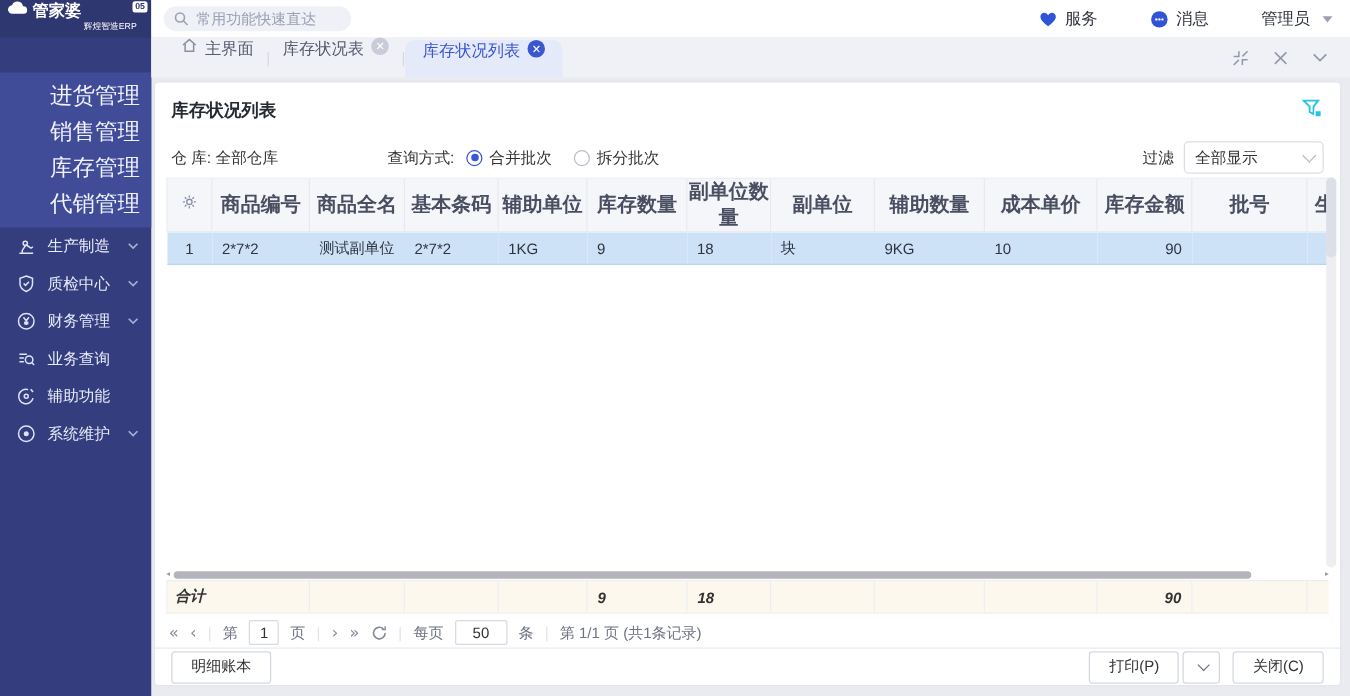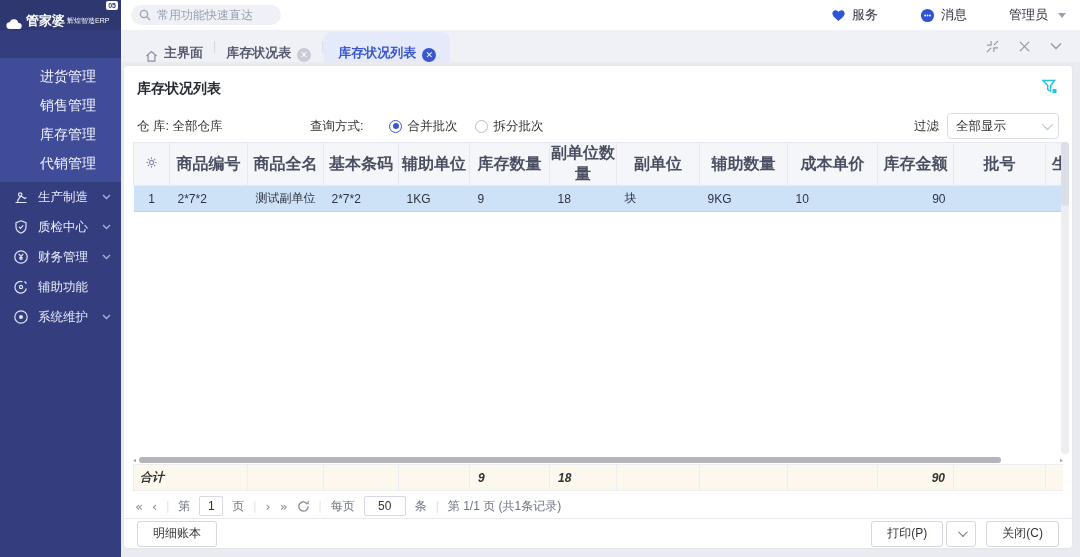--- a/index.html
+++ b/index.html
@@ -2,61 +2,61 @@
 <html><head>
 <meta charset="utf-8">
 <style>
   * { margin:0; padding:0; box-sizing:border-box; }
   html,body { background:#dfe1e8; }
   body { font-family:"Liberation Sans","DejaVu Sans",sans-serif; }
   .app { position:relative; width:1080px; height:557px; background:#e9ebf1; overflow:hidden; font-size:12px; color:#333; }
 
   
   .sidebar { position:absolute; left:0; top:0; width:121px; height:557px; background:#343e7e; color:#e9ecfa; }
-  .logo { height:30px; background:#2e3770; display:flex; align-items:flex-end; padding:0 4px 0 6px; position:relative; }
+  .logo { height:30px; background:#2e3770; display:flex; align-items:flex-start; padding:0 4px 0 6px; position:relative; }
   .logo-cloud { flex:none; margin-right:3px; }
   .logo-name { font-size:13px; font-weight:bold; color:#fff; letter-spacing:0; white-space:nowrap; }
   .logo-sub { font-size:7px; color:#fff; white-space:nowrap; margin-left:2px; align-self:flex-end; margin-bottom:4px; }
   .logo-badge { position:absolute; top:1px; right:3px; background:#fff; color:#2e3770; font-size:7px; font-weight:bold; padding:0 2px; border-radius:2px; line-height:9px; }
   .nav { margin-top:28px; }
   .nav-item { height:30px; display:flex; align-items:center; padding:0 10px 0 13px; font-size:12.5px; cursor:default; }
   .nav-item .lbl { margin-left:9px; }
   .nav-item .chev { margin-left:auto; opacity:.75; }
   .nav-sub { background:#414c98; padding:4px 0; }
-  .nav-sub-item { height:29px; line-height:29px; padding-left:40px; font-size:14px; color:#f0f2fc; }
+  .nav-sub-item { height:29px; line-height:29px; padding-left:40px; font-size:18px; color:#f0f2fc; }
   .icn { width:16px; height:16px; flex:none; }
 
   
   .topbar { position:absolute; left:121px; top:0; width:959px; height:30px; background:#fff; display:flex; align-items:center; padding:0 14px 0 10px; }
   .search-wrap { position:relative; }
   .search-input { width:150px; height:20px; border:none; outline:none; background:#eff1f6; border-radius:10px; padding:0 8px 0 26px; font-size:12px; color:#c2410c; font-family:inherit; }
   .search-input::placeholder { color:#9aa0b5; }
   .search-ico { position:absolute; left:8px; top:4px; }
   .top-right { margin-left:auto; display:flex; align-items:center; gap:42px; font-size:13px; color:#2e323e; }
   .top-group { display:flex; align-items:center; gap:6px; }
   .caret-down { width:0; height:0; border-left:4px solid transparent; border-right:4px solid transparent; border-top:5px solid #9aa0b2; display:inline-block; margin-left:4px; }
 
   
   .tabbar { position:absolute; left:121px; top:30px; width:959px; height:32px; background:#f0f1f6; display:flex; align-items:center; padding-left:14px; }
-  .tab { display:flex; align-items:flex-end; gap:6px; font-size:13px; color:#555a6e; padding:0 10px; height:32px;font-weight:bold; }
+  .tab { display:flex; align-items:flex-start; gap:6px; font-size:13px; color:#555a6e; padding:0 10px; height:32px; }
   .tab-divider { color:#d4d7e2; font-size:12px; }
   .tab.active { background:#e5eafa; color:#3a57d0; border-radius:8px 8px 0 0; height:30px; margin-top:2px; padding:0 14px; }
   .close-dot { width:14px; height:14px; border-radius:50%; display:inline-flex; align-items:center; justify-content:center; font-size:9px; line-height:1; color:#fff; }
   .close-dot.gray { background:#c9ccd8; }
   .close-dot.blue { background:#3a57d0; }
   .tab-controls { margin-left:auto; display:flex; align-items:center; gap:20px; padding-right:18px; }
 
   
   .panel { position:absolute; left:124px; top:66px; width:948px; height:482px; background:#fff; border-radius:3px; box-shadow:0 0 2px rgba(60,70,120,.08); }
   .p-title { position:absolute; left:13px; top:14px; font-size:14px; font-weight:bold; color:#262b33; }
   .funnel-btn { position:absolute; right:14px; top:12px; cursor:pointer; }
 
   .filter-row { position:absolute; left:13px; right:13px; top:46px; height:28px; display:flex; align-items:center; font-size:12.5px; color:#333; }
   .f-warehouse { width:173px; }
-  .radio-group { display:flex; align-items:flex-end; gap:18px; margin-left:26px; }
+  .radio-group { display:flex; align-items:flex-end; gap:18px; margin-left:10px; }
   .radio { display:flex; align-items:center; gap:5px; }
   .radio-circle { width:13px; height:13px; border-radius:50%; border:1px solid #b9bdcb; background:#fff; position:relative; }
   .radio-circle.on { border-color:#3a57d0; }
   .radio-circle.on::after { content:""; position:absolute; left:2.5px; top:2.5px; width:6px; height:6px; border-radius:50%; background:#3a57d0; }
   .filter-right { margin-left:auto; display:flex; align-items:center; gap:8px; }
   .select { width:112px; height:26px; border:1px solid #dadde5; border-radius:4px; display:flex; align-items:center; padding:0 8px; color:#333; background:#fff; }
   .select .sel-caret { margin-left:auto; width:8px; height:8px; border-right:1.5px solid #b6bac6; border-bottom:1.5px solid #b6bac6; transform:rotate(45deg) translateY(-2px); }
 
   
   .table-wrap { position:absolute; left:9px; top:76px; width:930px; overflow:hidden; }
@@ -137,20 +137,28 @@
       </div>
       <div class="nav-item">
         <svg class="icn" viewBox="0 0 16 16" fill="none" stroke="#dfe3f6" stroke-width="1.2">
             <circle cx="8" cy="8" r="6.2"></circle>
             <path d="M5.8 4.8 8 7.6l2.2-2.8M8 7.6V11M6.3 8.7h3.4M6.3 10h3.4"></path>
           </svg>
         <span class="lbl">财务管理</span>
         <svg class="chev" width="9" height="6" viewBox="0 0 9 6" fill="none" stroke="#cfd4ee" stroke-width="1.4">
             <path d="M1 1 4.5 4.5 8 1"></path>
           </svg>
+      </div>
+      <div class="nav-item">
+        <svg class="icn" viewBox="0 0 16 16" fill="none" stroke="#dfe3f6" stroke-width="1.2">
+            <path d="M2.5 4.3h6M2.5 7.3h3.6M2.5 10.3h3.6"></path>
+            <circle cx="10.3" cy="8.8" r="3"></circle>
+            <path d="M12.4 11 14.3 13"></path>
+          </svg>
+        <span class="lbl">业务查询</span>
       </div>
       <div class="nav-item">
         <svg class="icn" viewBox="0 0 16 16" fill="none" stroke="#dfe3f6" stroke-width="1.2">
             <path d="M13.4 9.5A5.8 5.8 0 1 1 9.5 2.7"></path>
             <circle cx="8" cy="8" r="1.6"></circle>
             <path d="M11.5 2.5l2 2"></path>
           </svg>
         <span class="lbl">辅助功能</span>
       </div>
       <div class="nav-item">

